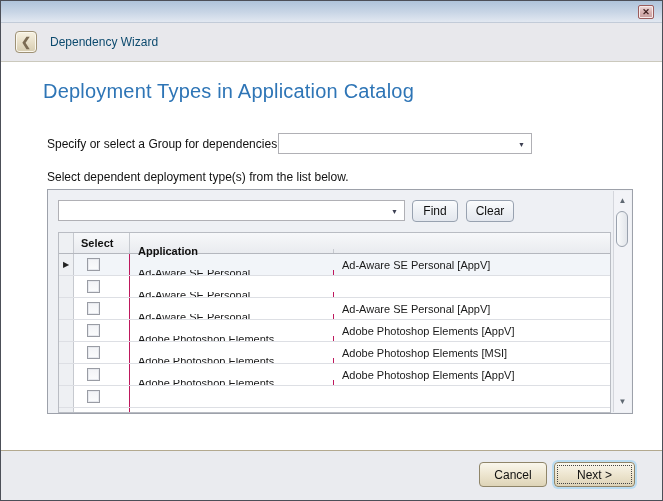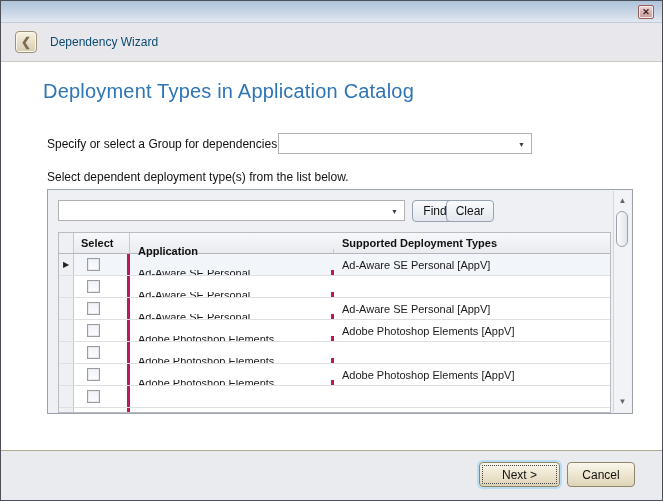--- a/index.html
+++ b/index.html
@@ -68,36 +68,36 @@
     background:#eef0f4;border:1px solid #9da1aa;
   }
   .search-combo{left:10px;top:10px;width:347px;}
   .panel-btn{
     position:absolute;top:10px;height:22px;
     border:1px solid #98a2b0;border-radius:4px;
     background:linear-gradient(#fbfcfd,#eef1f5 50%,#e3e7ee);
     font-size:12px;color:#111;font-family:"Liberation Sans",sans-serif;
   }
   .find-btn{left:364px;width:46px;}
-  .clear-btn{left:398px;width:48px;}
+  .clear-btn{left:418px;width:48px;}
 
   
   .grid{
     position:absolute;left:10px;top:42px;width:553px;height:181px;
     background:#6d28d9;border:1px solid #b9bcc3;overflow:hidden;
   }
   .grid-header{
     display:flex;height:21px;
     background:linear-gradient(#f7f8fa,#e9ebef);
     border-bottom:1px solid #b4b7be;font-weight:bold;font-size:11px;color:#111;
   }
   .grid-header .cell{border-right:1px solid #c6c9cf;display:flex;align-items:center;}
   .grid-row{display:flex;height:22px;background:#fff;border-bottom:1px solid #dddfe4;font-size:11px;color:#1a1a1a;}
   .grid-row.current{background:#f2f5f9;}
-  .grid-row .cell{border-right:3px solid #be185d;display:flex;align-items:center;overflow:hidden;white-space:nowrap;}
+  .grid-row .cell{border-right:1px solid #be185d;display:flex;align-items:center;overflow:hidden;white-space:nowrap;}
   .c-ind{width:15px;flex:0 0 15px;background:#eef0f3;justify-content:center;border-right:1px solid #c6c9cf !important;}
   .c-sel{width:56px;flex:0 0 56px;padding-left:7px;}
   .c-app{width:204px;flex:0 0 204px;padding-left:8px;margin-top:16px;}
   .c-typ{flex:1 1 auto;padding-left:8px;border-right:none !important;}
   .row-marker{font-size:8px;color:#222;line-height:8px;}
   .checkbox{
     width:13px;height:13px;margin-left:13px;
     border:1px solid #999ca4;background:linear-gradient(#f2f3f6,#fbfcfd);
     box-shadow:inset 0 0 0 1px #e7e9ee;
   }
@@ -170,21 +170,20 @@
         <span class="combo-arrow">▼</span>
       </div>
       <button class="panel-btn find-btn">Find</button>
       <button class="panel-btn clear-btn">Clear</button>
 
       <div class="grid">
         <div class="grid-header">
           <div class="cell c-ind"></div>
           <div class="cell c-sel">Select</div>
           <div class="cell c-app">Application</div>
-          <div class="cell c-typ">Supported Deployment Types</div>
         </div>
         <div>
   <div class="grid-row current">
     <div class="cell c-ind">
       <span class="row-marker">▶</span>
     </div>
     <div class="cell c-sel">
       <span class="checkbox"></span>
     </div>
     <div class="cell c-app">Ad-Aware SE Personal</div>
@@ -224,20 +223,21 @@
   </div>
 
   <div class="grid-row">
     <div class="cell c-ind">
       <span class="row-marker"></span>
     </div>
     <div class="cell c-sel">
       <span class="checkbox"></span>
     </div>
     <div class="cell c-app">Adobe Photoshop Elements</div>
+    <div class="cell c-typ">Adobe Photoshop Elements [MSI]</div>
   </div>
 
   <div class="grid-row">
     <div class="cell c-ind">
       <span class="row-marker"></span>
     </div>
     <div class="cell c-sel">
       <span class="checkbox"></span>
     </div>
     <div class="cell c-app">Adobe Photoshop Elements</div>
@@ -268,17 +268,17 @@
 
       <div class="vscroll">
         <div class="arrow up">▲</div>
         <div class="thumb"></div>
         <div class="arrow down">▼</div>
       </div>
     </div>
   </div>
 
   <div class="footer">
+    <button class="btn cancel-btn">Cancel</button>
     <button class="btn next-btn">Next &gt;</button>
-    <button class="btn cancel-btn">Cancel</button>
   </div>
 
 </div>
 
 </body></html>

